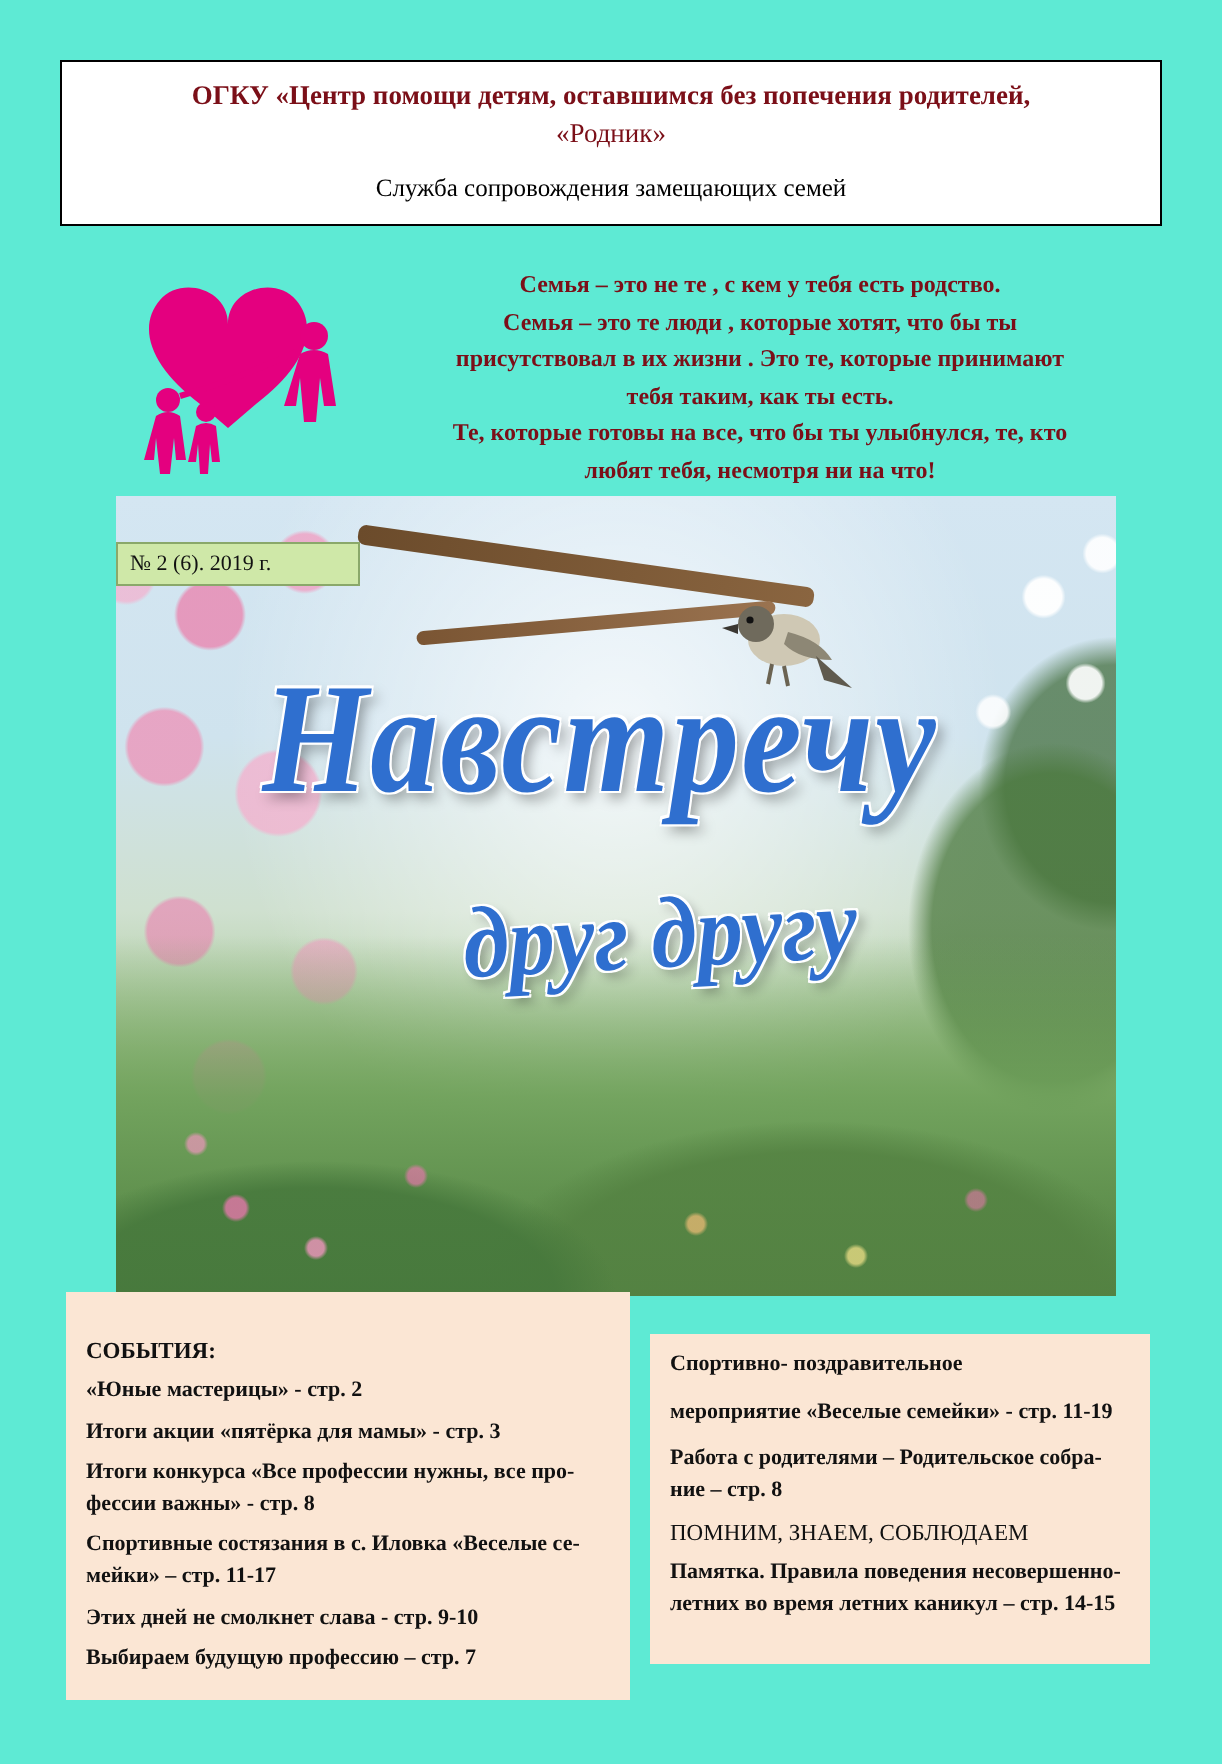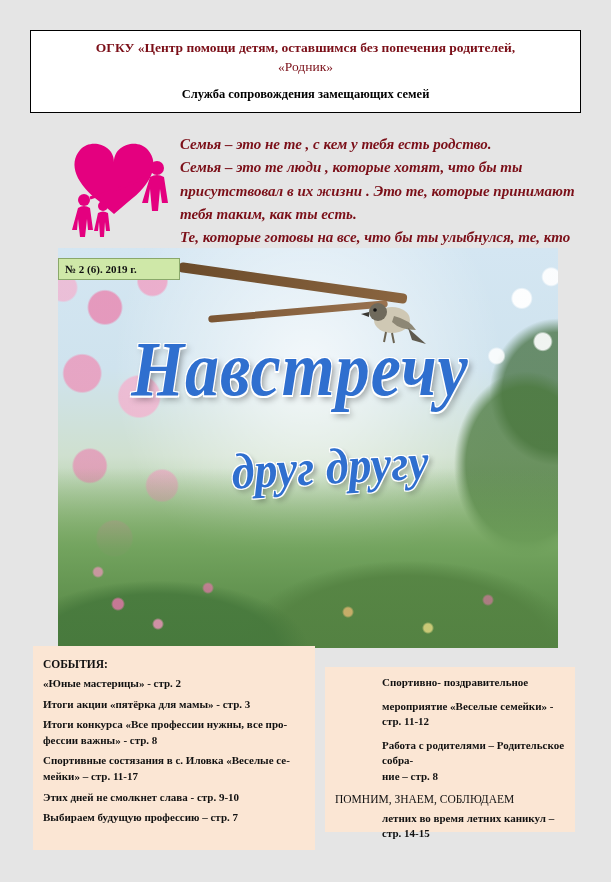--- a/index.html
+++ b/index.html
@@ -11,21 +11,21 @@
     height: 882px;
     background: #ffffff;
     font-family: "Liberation Serif", serif;
     overflow: hidden;
   }
   .page {
     position: relative;
     width: 611px;
     height: 882px;
     box-sizing: border-box;
-    background: #e5e5e5;
+    background: #5eead4;
   }
 
   
   .header-box {
     position: absolute;
     left: 30px;
     top: 30px;
     width: 551px;
     box-sizing: border-box;
     border: 1px solid #000;
@@ -41,58 +41,57 @@
   }
   .org-line2 {
     font-size: 13.5px;
     font-weight: normal;
     color: #7b0f18;
     line-height: 1.5;
   }
   .service-line {
     margin-top: 10px;
     font-size: 12.5px;
-    font-weight: bold;
+    font-weight: normal;
     color: #000000;
   }
 
   
   .quote {
     position: absolute;
     left: 180px;
     top: 133px;
     width: 400px;
-    text-align: left;
-    font-size: 15px;
+    text-align: center;
+    font-size: 12px;
     font-weight: bold;
     color: #7b0f18;
     line-height: 1.55;
-    font-style: italic;
   }
 
   
   .heart-art {
     position: absolute;
     left: 56px;
     top: 128px;
     width: 130px;
     height: 120px;
   }
 
   
   .issue-badge {
     position: absolute;
     left: 58px;
-    top: 258px;
+    top: 271px;
     width: 122px;
     height: 22px;
     background: #cfe8a8;
     border: 1px solid #8aa86a;
     font-size: 11px;
-    font-weight: bold;
+    font-weight: normal;
     color: #111;
     display: flex;
     align-items: center;
     padding-left: 6px;
     box-sizing: border-box;
   }
 
   
   .hero {
     position: absolute;
@@ -237,21 +236,21 @@
 
   
   .toc-left {
     position: absolute;
     left: 33px;
     top: 646px;
     width: 282px;
     height: 204px;
     box-sizing: border-box;
     background: #fbe6d4;
-    padding: 12px 10px 6px 10px;
+    padding: 24px 10px 6px 10px;
   }
   .toc-right {
     position: absolute;
     left: 325px;
     top: 667px;
     width: 250px;
     height: 165px;
     box-sizing: border-box;
     background: #fbe6d4;
     padding: 8px 10px 6px 10px;
@@ -264,21 +263,20 @@
   }
   .toc-item {
     font-size: 11px;
     font-weight: bold;
     color: #111;
     line-height: 1.42;
     margin-bottom: 5px;
   }
   .toc-right .toc-item {
     margin-bottom: 6px;
-    margin-left: 47px;
   }
   .toc-head-mid {
     font-size: 11.5px;
     font-weight: normal;
     color: #111;
     margin: 8px 0 6px 0;
   }
 </style>
 </head>
 <body>
@@ -350,20 +348,21 @@
     <div class="toc-item" style="margin-bottom:0">Итоги конкурса «Все профессии нужны, все про-</div>
     <div class="toc-item">фессии важны» - стр. 8</div>
     <div class="toc-item" style="margin-bottom:0">Спортивные состязания в с. Иловка «Веселые се-</div>
     <div class="toc-item">мейки» – стр. 11-17</div>
     <div class="toc-item">Этих дней не смолкнет слава  - стр. 9-10</div>
     <div class="toc-item">Выбираем будущую профессию – стр. 7</div>
   </div>
 
   <div class="toc-right">
     <div class="toc-item" style="margin-bottom:8px">Спортивно- поздравительное</div>
-    <div class="toc-item" style="margin-bottom:8px">мероприятие «Веселые семейки» - стр. 11-12</div>
+    <div class="toc-item" style="margin-bottom:8px">мероприятие «Веселые семейки» - стр. 11-19</div>
     <div class="toc-item" style="margin-bottom:0">Работа с родителями – Родительское собра-</div>
     <div class="toc-item">ние – стр. 8</div>
     <div class="toc-head-mid">ПОМНИМ, ЗНАЕМ, СОБЛЮДАЕМ</div>
+    <div class="toc-item" style="margin-bottom:0">Памятка. Правила поведения несовершенно-</div>
     <div class="toc-item">летних во время летних каникул – стр. 14-15</div>
   </div>
 
 </div>
 
 </body></html>

